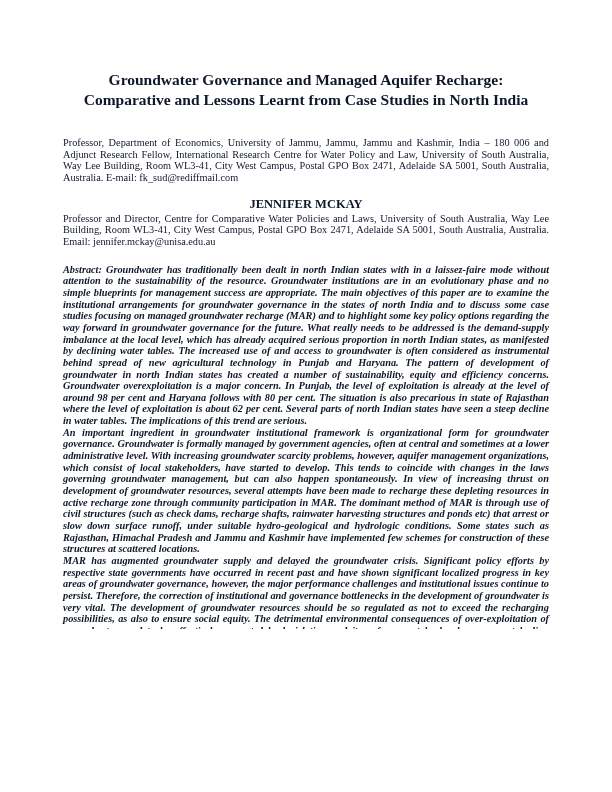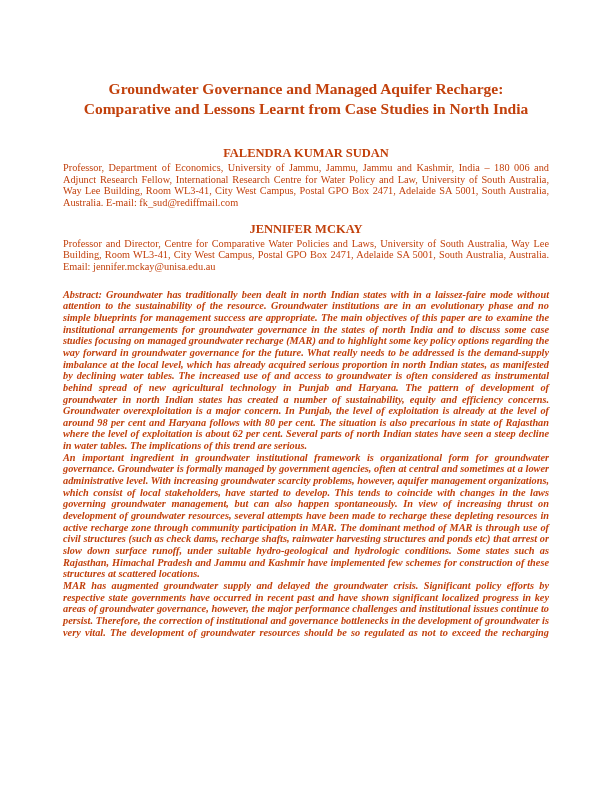--- a/index.html
+++ b/index.html
@@ -4,26 +4,26 @@
 <style>
   html, body {
     margin: 0;
     padding: 0;
     background: #ffffff;
   }
   .page {
     position: relative;
     width: 612px;
     height: 629px;
-    margin: 9px auto;
+    margin: 0 auto;
     background: #ffffff;
     box-sizing: border-box;
     padding: 62px 63px 0 63px;
     font-family: "Liberation Serif", "DejaVu Serif", serif;
-    color: #c2410c;
+    color: #0f172a;
     overflow: hidden;
   }
   .title {
     margin: 8px 0 0 0;
     font-size: 15.5px;
     line-height: 20px;
     font-weight: bold;
     text-align: center;
   }
   .title-line {
@@ -66,21 +66,20 @@
 <body>
 
 <div class="page">
 
   <h1 class="title">
     <span class="title-line">Groundwater Governance and Managed Aquifer Recharge:</span>
     <span class="title-line">Comparative and Lessons Learnt from Case Studies in North India</span>
   </h1>
 
   <div class="author-block-1">
-    <div class="author-name">FALENDRA KUMAR SUDAN</div>
     <p class="affiliation">Professor, Department of Economics, University of Jammu, Jammu, Jammu and Kashmir, India – 180 006 and Adjunct Research Fellow, International Research Centre for Water Policy and Law, University of South Australia, Way Lee Building, Room WL3-41, City West Campus, Postal GPO Box 2471, Adelaide SA 5001, South Australia, Australia. E-mail: fk_sud@rediffmail.com</p>
   </div>
 
   <div class="author-block-2">
     <div class="author-name">JENNIFER MCKAY</div>
     <p class="affiliation">Professor and Director, Centre for Comparative Water Policies and Laws, University of South Australia, Way Lee Building, Room WL3-41, City West Campus, Postal GPO Box 2471, Adelaide SA 5001, South Australia, Australia. Email: jennifer.mckay@unisa.edu.au</p>
   </div>
 
   <div class="abstract-section">
     <p class="body-par"><span>Abstract:</span> <span>Groundwater has traditionally been dealt in north Indian states with in a laissez-faire mode without attention to the sustainability of the resource. Groundwater institutions are in an evolutionary phase and no simple blueprints for management success are appropriate. The main objectives of this paper are to examine the institutional arrangements for groundwater governance in the states of north India and to discuss some case studies focusing on managed groundwater recharge (MAR) and to highlight some key policy options regarding the way forward in groundwater governance for the future. What really needs to be addressed is the demand-supply imbalance at the local level, which has already acquired serious proportion in north Indian states, as manifested by declining water tables. The increased use of and access to groundwater is often considered as instrumental behind spread of new agricultural technology in Punjab and Haryana. The pattern of development of groundwater in north Indian states has created a number of sustainability, equity and efficiency concerns. Groundwater overexploitation is a major concern. In Punjab, the level of exploitation is already at the level of around 98 per cent and Haryana follows with 80 per cent. The situation is also precarious in state of Rajasthan where the level of exploitation is about 62 per cent. Several parts of north Indian states have seen a steep decline in water tables. The implications of this trend are serious.</span></p>

